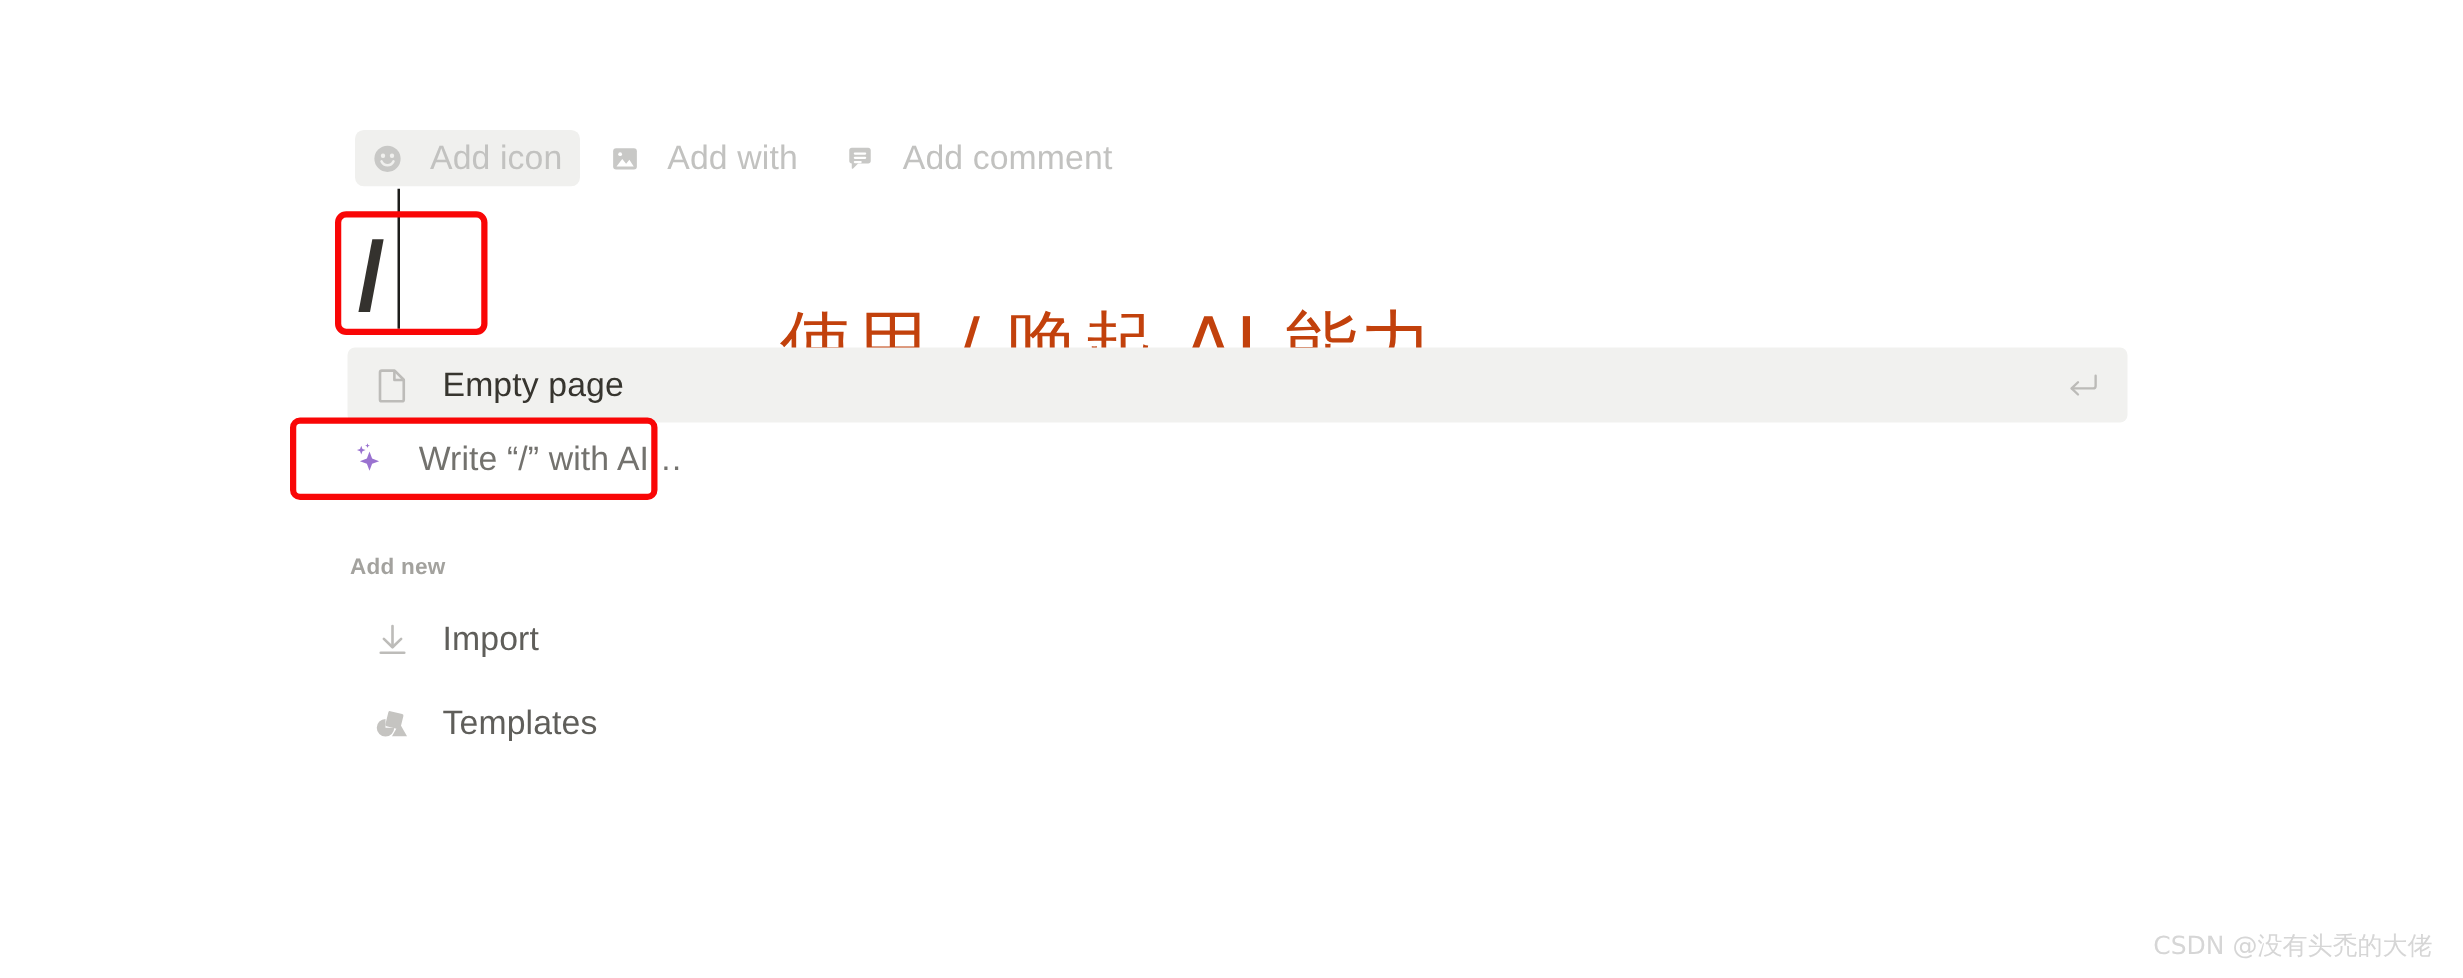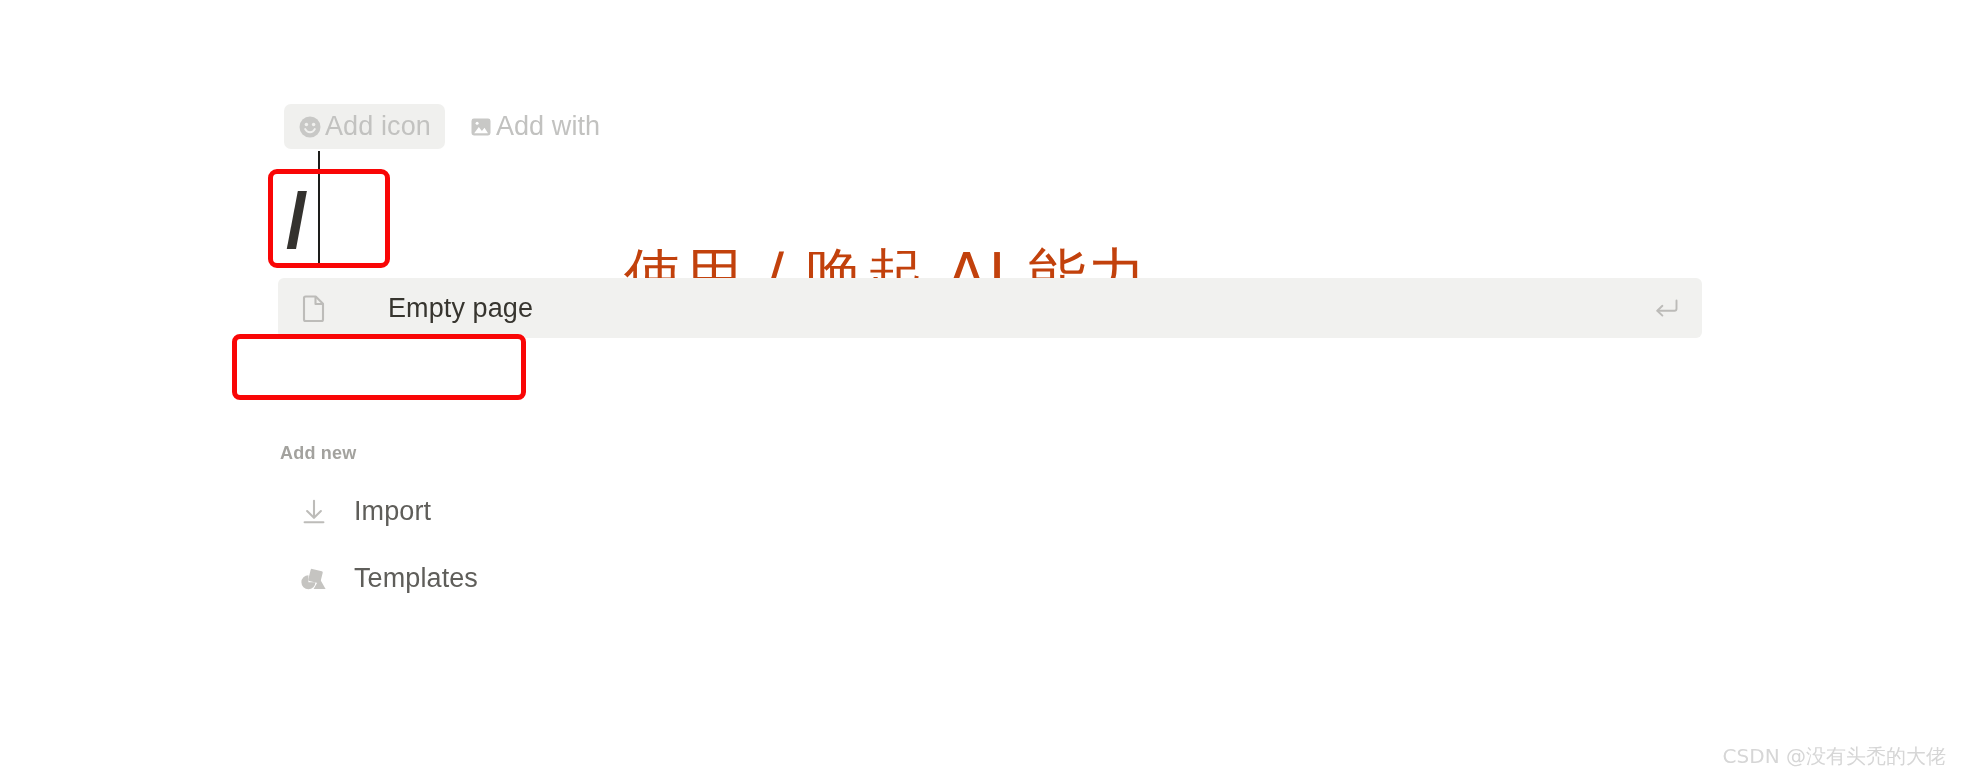--- a/index.html
+++ b/index.html
@@ -21,21 +21,21 @@
     position: absolute;
     left: 284px;
     top: 104px;
     display: flex;
     align-items: center;
     gap: 10px;
   }
   .toolbar-btn {
     display: flex;
     align-items: center;
-    gap: 2px;
+    gap: 21px;
     padding: 9px 14px 9px 13px;
     border-radius: 7px;
     color: #c2c2c0;
     font-size: 27px;
     line-height: 1;
     letter-spacing: .1px;
     white-space: nowrap;
   }
   .toolbar-btn.is-hover {
     background: #f0f0ee;
@@ -100,21 +100,21 @@
   }
   .menu-row {
     position: relative;
     display: flex;
     align-items: center;
     height: 60px;
     border-radius: 6px;
     padding-left: 19px;
     box-sizing: border-box;
   }
-  .menu-row.is-selected { background: #f1f1ef; gap: 34px; }
+  .menu-row.is-selected { background: #f1f1ef; }
   .row-ico {
     width: 34px;
     height: 34px;
     flex: 0 0 34px;
     display: block;
     margin-right: 23px;
   }
   .row-ico svg { display: block; width: 34px; height: 34px; }
   .row-label {
     font-size: 27px;
@@ -222,20 +222,31 @@
     <span class="toolbar-ico">
       <svg viewBox="0 0 26 26" fill="none">
         <rect x="3.5" y="4.5" width="19" height="17" rx="2.4" fill="#c8c8c6"></rect>
         <path d="M6.2 19.2l4.6-6.1 3.1 3.9 2.6-3.2 3.5 5.4z" fill="#ffffff"></path>
         <circle cx="9.1" cy="9.3" r="1.5" fill="#ffffff"></circle>
       </svg>
     </span>
     <span>Add with</span>
   </div>
 
+  <div class="toolbar-btn">
+    <span class="toolbar-ico">
+      <svg viewBox="0 0 26 26" fill="none">
+        <path d="M4.4 6.1c0-1.1.9-2 2-2h13.2c1.1 0 2 .9 2 2v8.6c0 1.1-.9 2-2 2h-8.1l-4 4.1c-.5.5-1.1.2-1.1-.5v-3.6h-.0c-1.1 0-2-.9-2-2z" fill="#c8c8c6"></path>
+        <rect x="8" y="8" width="10" height="1.7" rx=".85" fill="#ffffff"></rect>
+        <rect x="8" y="11.4" width="10" height="1.7" rx=".85" fill="#ffffff"></rect>
+        <rect x="8" y="14.8" width="6.4" height="1.7" rx=".85" fill="#ffffff"></rect>
+      </svg>
+    </span>
+    <span>Add comment</span>
+  </div>
 
 </div>
 
 <div id="title-area">
   <div id="title-input">
     <span class="slash-glyph">/</span>
     <span class="caret"></span>
   </div>
   <div class="annot-box"></div>
 </div>
@@ -256,20 +267,30 @@
       <svg viewBox="0 0 28 28" fill="none">
         <path d="M24.5 6.5v8.2a2 2 0 0 1-2 2H5.5" stroke="#bcbbb8" stroke-width="1.9" stroke-linecap="round" stroke-linejoin="round" fill="none"></path>
         <path d="M10.4 11.8L5.3 16.7l5.1 4.9" stroke="#bcbbb8" stroke-width="1.9" stroke-linecap="round" stroke-linejoin="round" fill="none"></path>
       </svg>
     </span>
   </div>
 
 </div>
 
 <div id="ai-row-wrap">
+  <div id="ai-row">
+    <span class="row-ico">
+      <svg viewBox="0 0 34 34" fill="none">
+        <path d="M17.6 11.2l2.1 5.6 5.6 2.1-5.6 2.1-2.1 5.6-2.1-5.6-5.6-2.1 5.6-2.1z" fill="#9a72d0"></path>
+        <path d="M11.0 6.6l.95 2.5 2.5.95-2.5.95-.95 2.5-.95-2.5-2.5-.95 2.5-.95z" fill="#9a72d0"></path>
+        <path d="M16.0 4.6l.52 1.38 1.38.52-1.38.52-.52 1.38-.52-1.38-1.38-.52 1.38-.52z" fill="#9a72d0"></path>
+      </svg>
+    </span>
+    <span class="row-label muted">Write “/” with AI…</span>
+  </div>
   <div class="annot-box"></div>
 </div>
 
 <div id="add-new-section">
 
   <div class="section-label">Add new</div>
 
   <div class="add-row">
     <span class="row-ico">
       <svg viewBox="0 0 34 34" fill="none">

